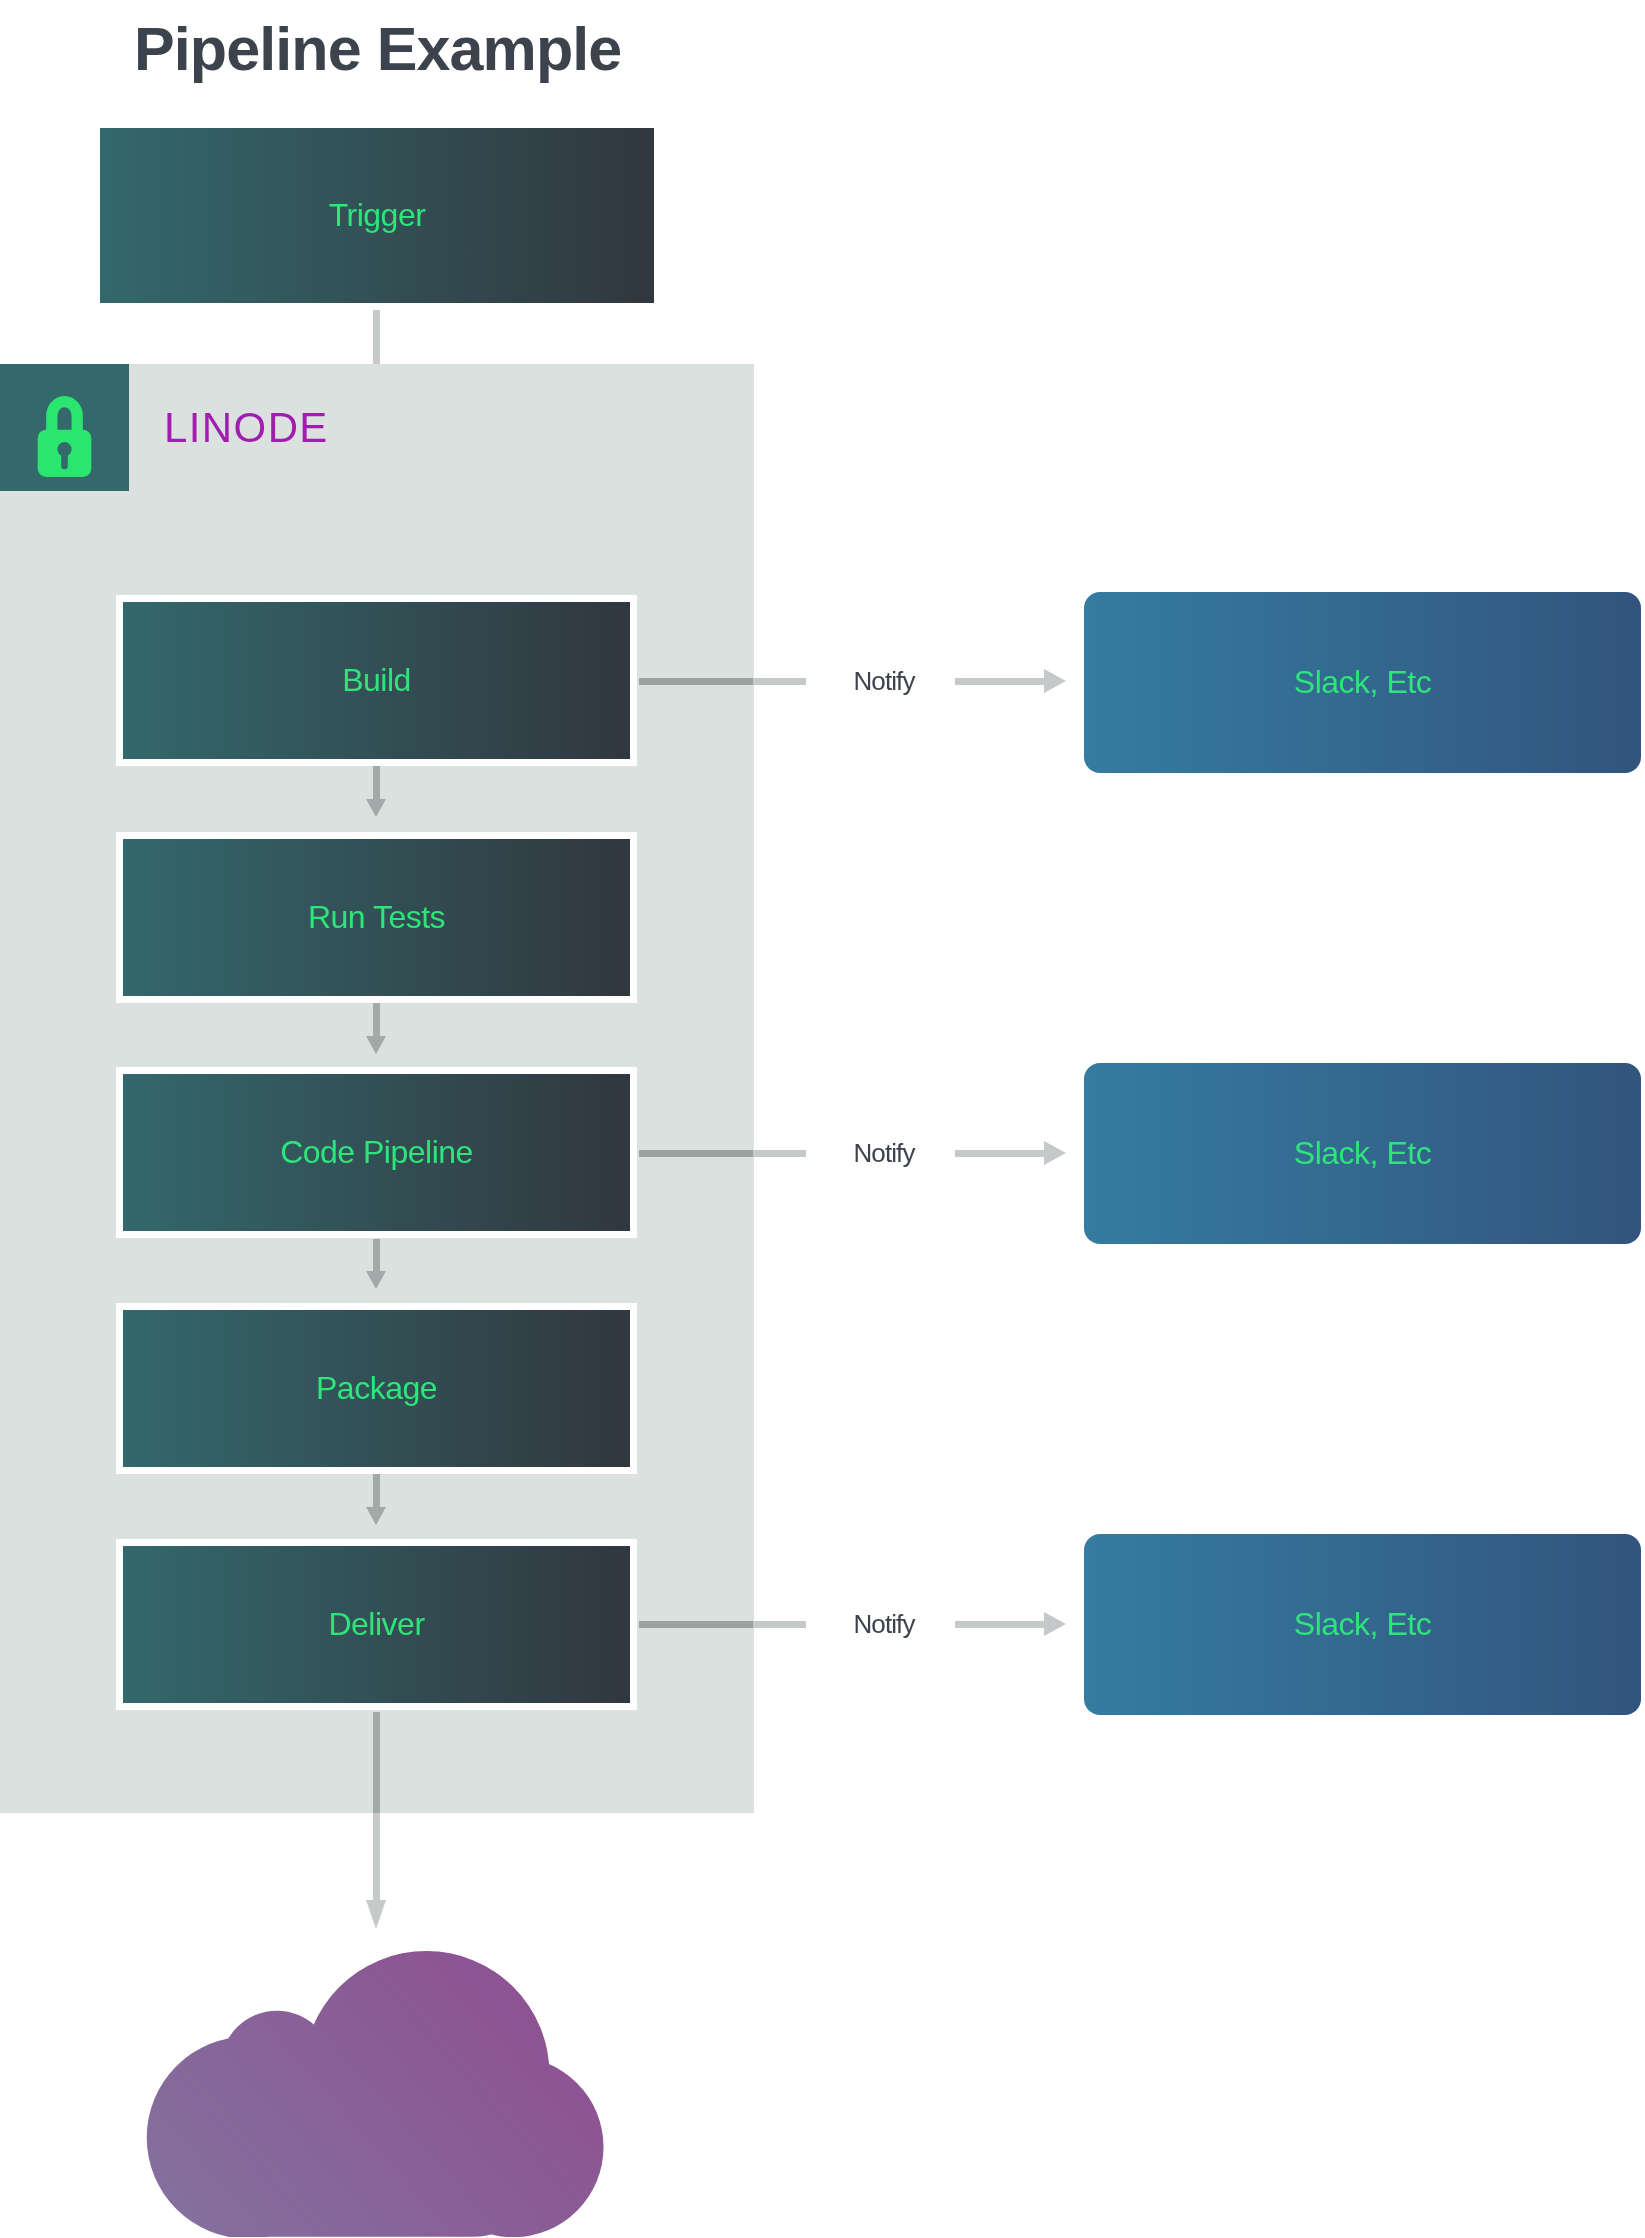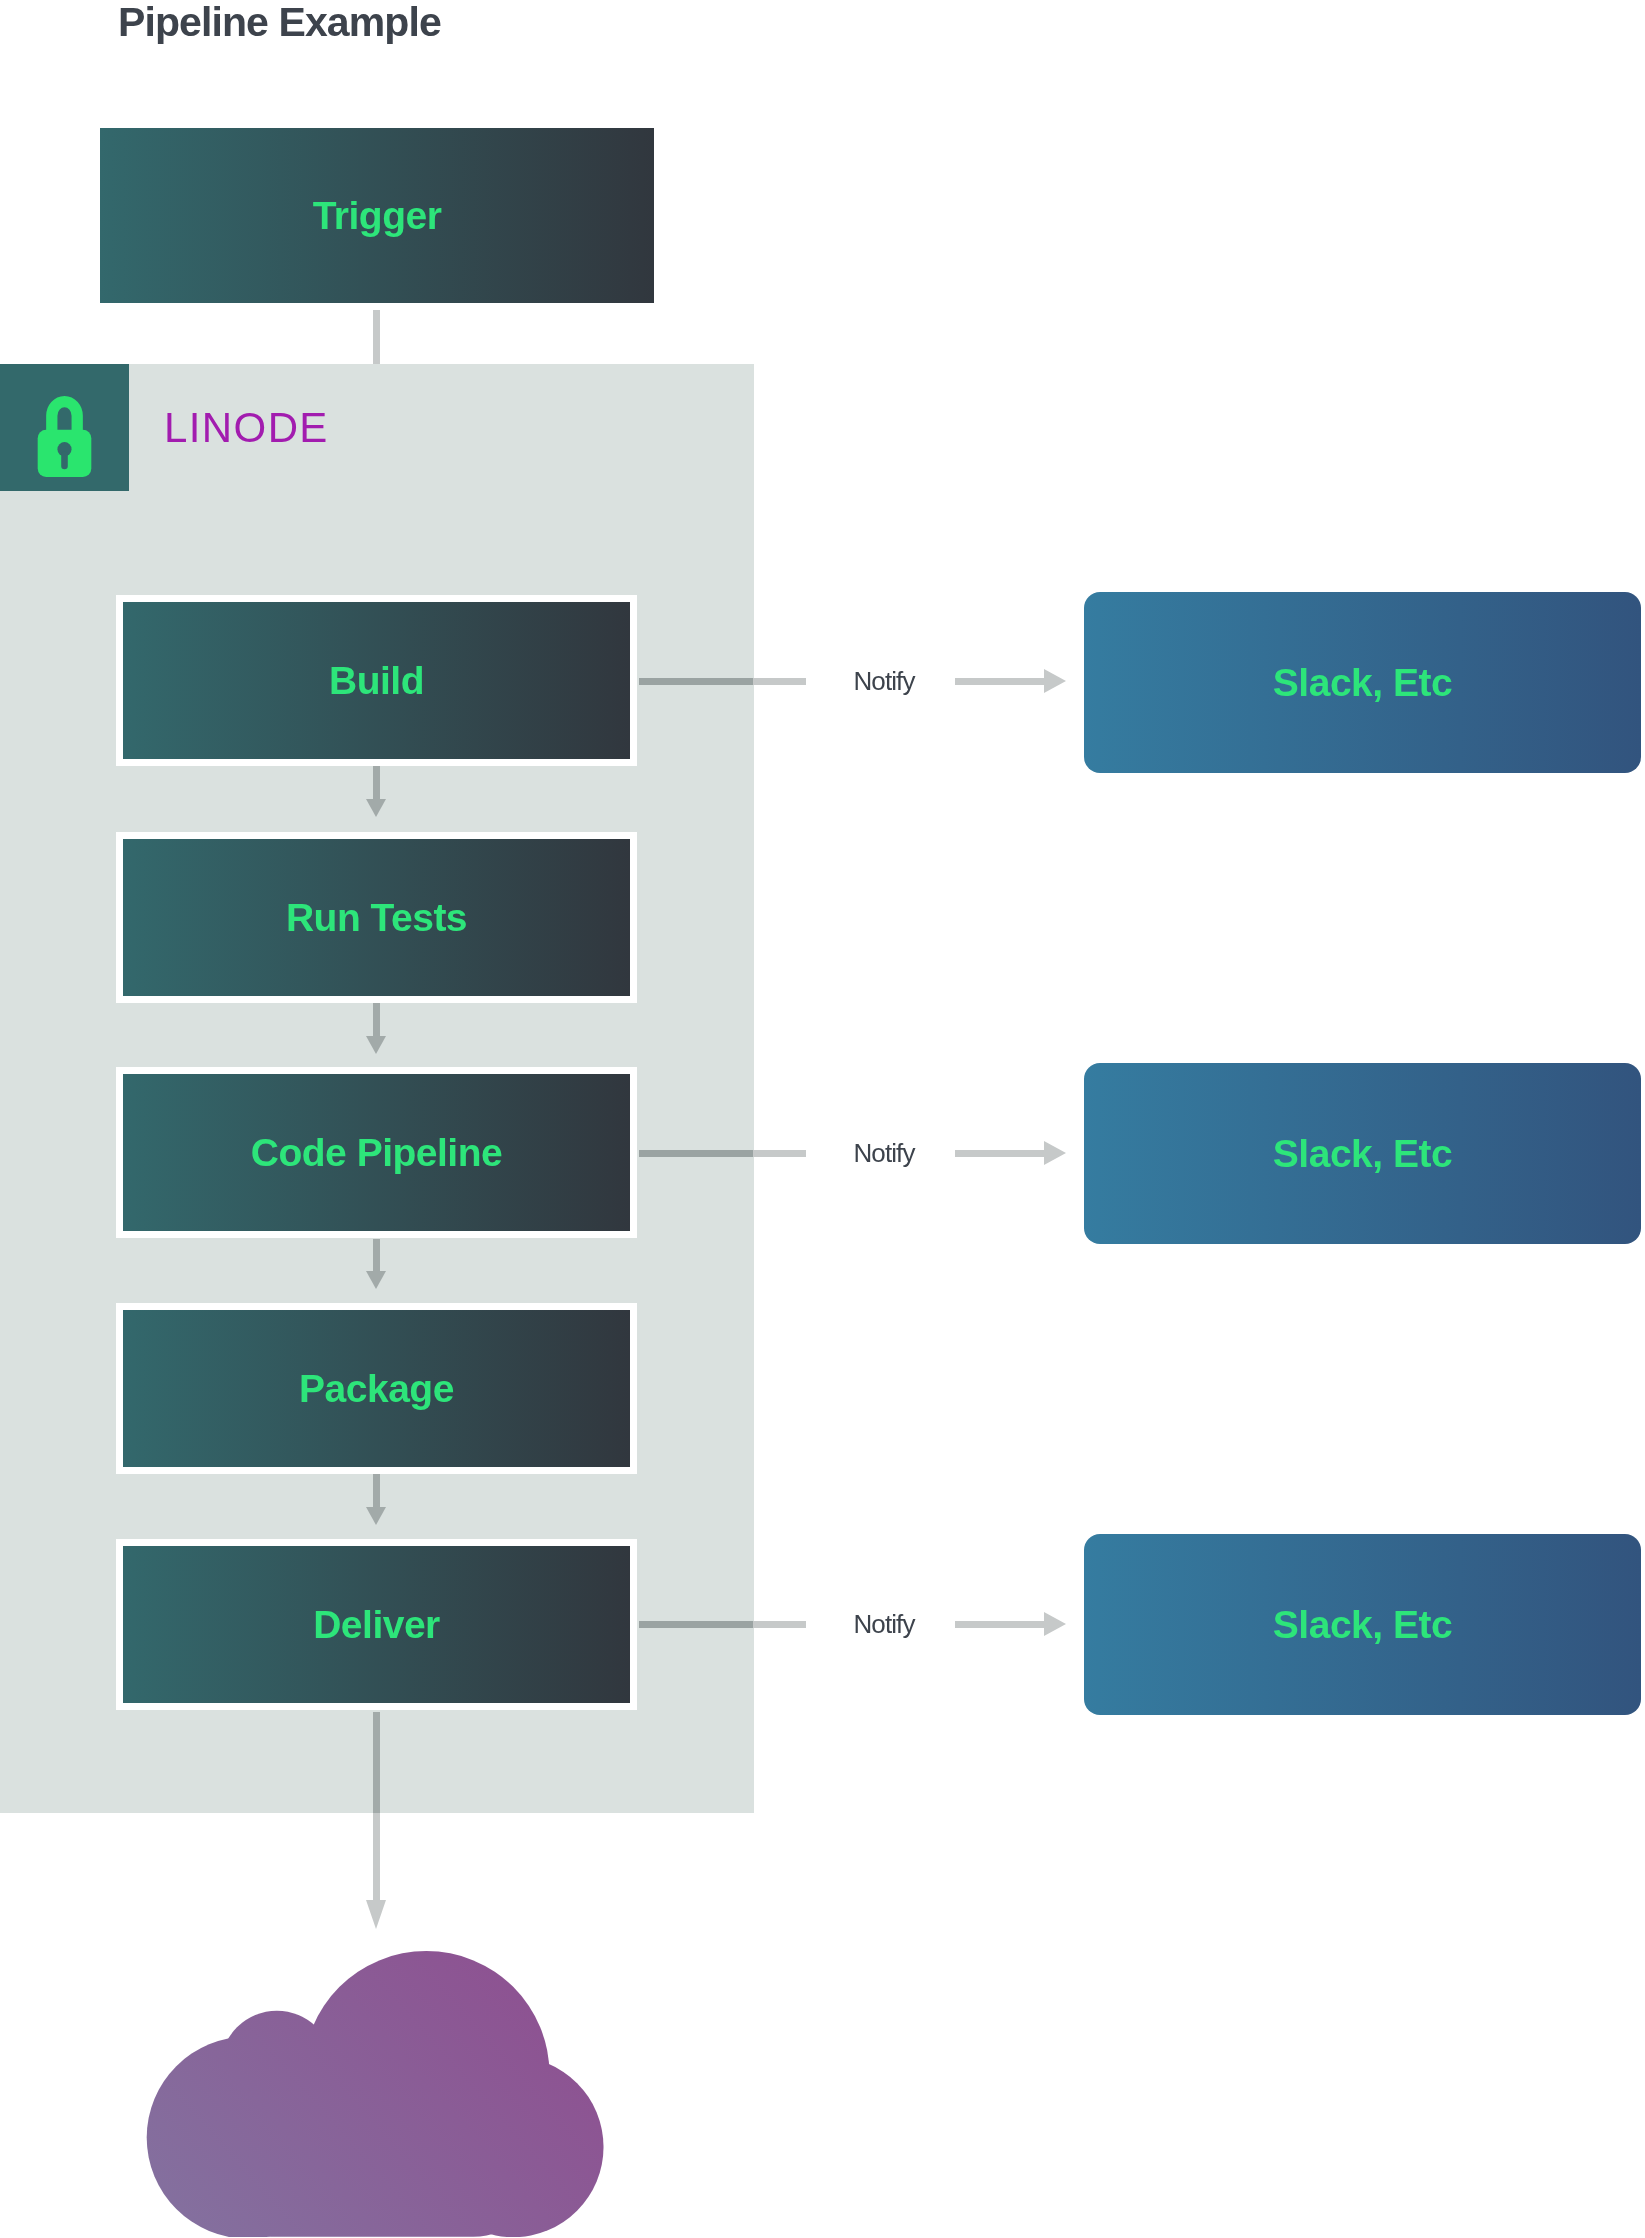--- a/index.html
+++ b/index.html
@@ -1,39 +1,39 @@
 <!DOCTYPE html>
 <html style="font-size:7.5px"><head>
 <meta charset="utf-8">
 <style>
   html,body{margin:0;padding:0;background:#fff;}
   .page{position:relative;width:1645px;height:2239px;background:#ffffff;
         font-family:"Liberation Sans",sans-serif;overflow:hidden;}
 
-  .title{position:absolute;left:118px;top:0px;margin:0;font-size:41px;font-weight:700;
+  .title{position:absolute;left:118px;top:0px;margin:16px;font-size:61px;font-weight:700;
          color:#3d434c;letter-spacing:-0.9px;line-height:1.1;}
 
   
   .panel{position:absolute;left:0;top:364px;width:754px;height:1449px;background:#dae1df;}
   .badge{position:absolute;left:0;top:364px;width:129px;height:127px;background:#33696b;
          display:flex;align-items:center;justify-content:center;}
   .linode{position:absolute;left:164px;top:364px;height:127px;display:flex;align-items:center;
           font-size:42px;color:#a21caf;letter-spacing:1.4px;}
 
   
   .gbox{position:absolute;background:linear-gradient(90deg,#33686c,#31373e);
         display:flex;align-items:center;justify-content:center;}
   .trigger{left:100px;top:128px;width:554px;height:175px;}
   .stage{left:116px;width:521px;height:171px;border:7px solid #ffffff;box-sizing:border-box;}
   .s0{top:595px}.s1{top:832px}.s2{top:1067px}.s3{top:1303px}.s4{top:1539px}
   .target{position:absolute;background:linear-gradient(90deg,#357ca0,#32547e);
           left:1084px;width:557px;height:181px;display:flex;align-items:center;justify-content:center;border-radius:16px;}
   .t0{top:592px}.t1{top:1063px}.t2{top:1534px}
 
-  .glabel{font-size:39px;font-weight:700;color:#2de57a;letter-spacing:-0.5px;}
+  .glabel{font-size:32px;font-weight:400;color:#2de57a;letter-spacing:-0.5px;}
 
   
   .notify{position:absolute;left:818px;width:132px;height:56px;display:flex;align-items:center;
           justify-content:center;font-size:26px;color:#3d434c;letter-spacing:-0.9px;}
   .n0{top:653px}.n1{top:1125px}.n2{top:1596px}
 
   
   .hlineA{position:absolute;left:639px;width:167px;height:6.6px;
           background:linear-gradient(to right,#9aa3a2 0 114px,#c6c9c9 114px);}
   .a0{top:678px}.a1{top:1150px}.a2{top:1621px}

